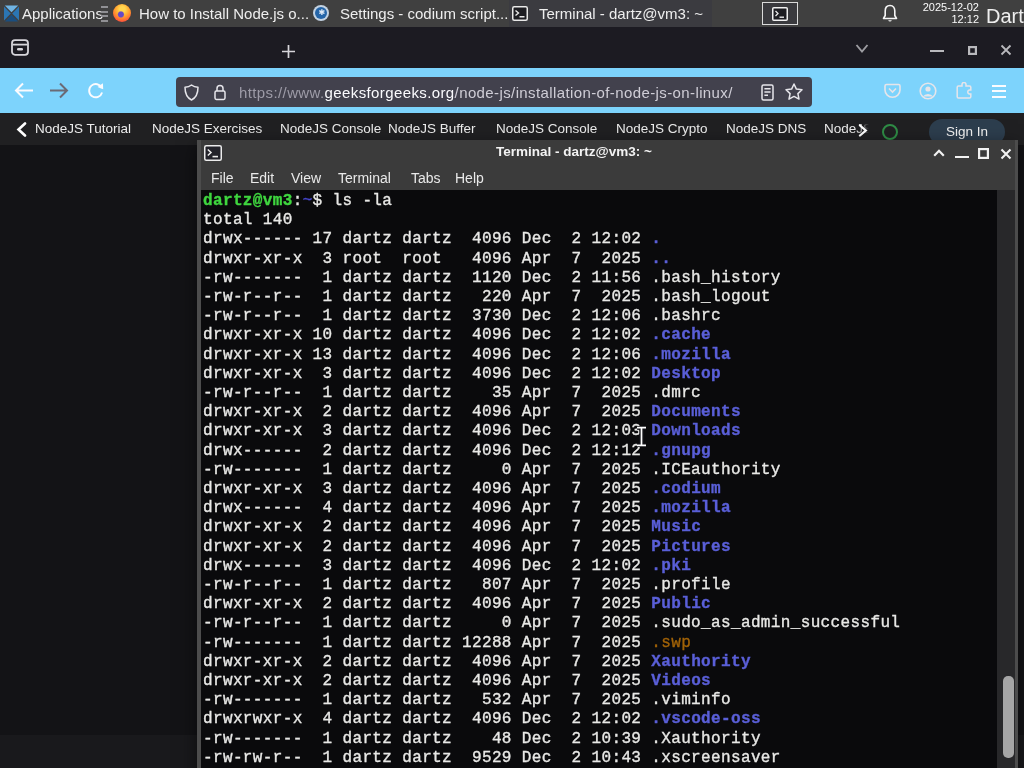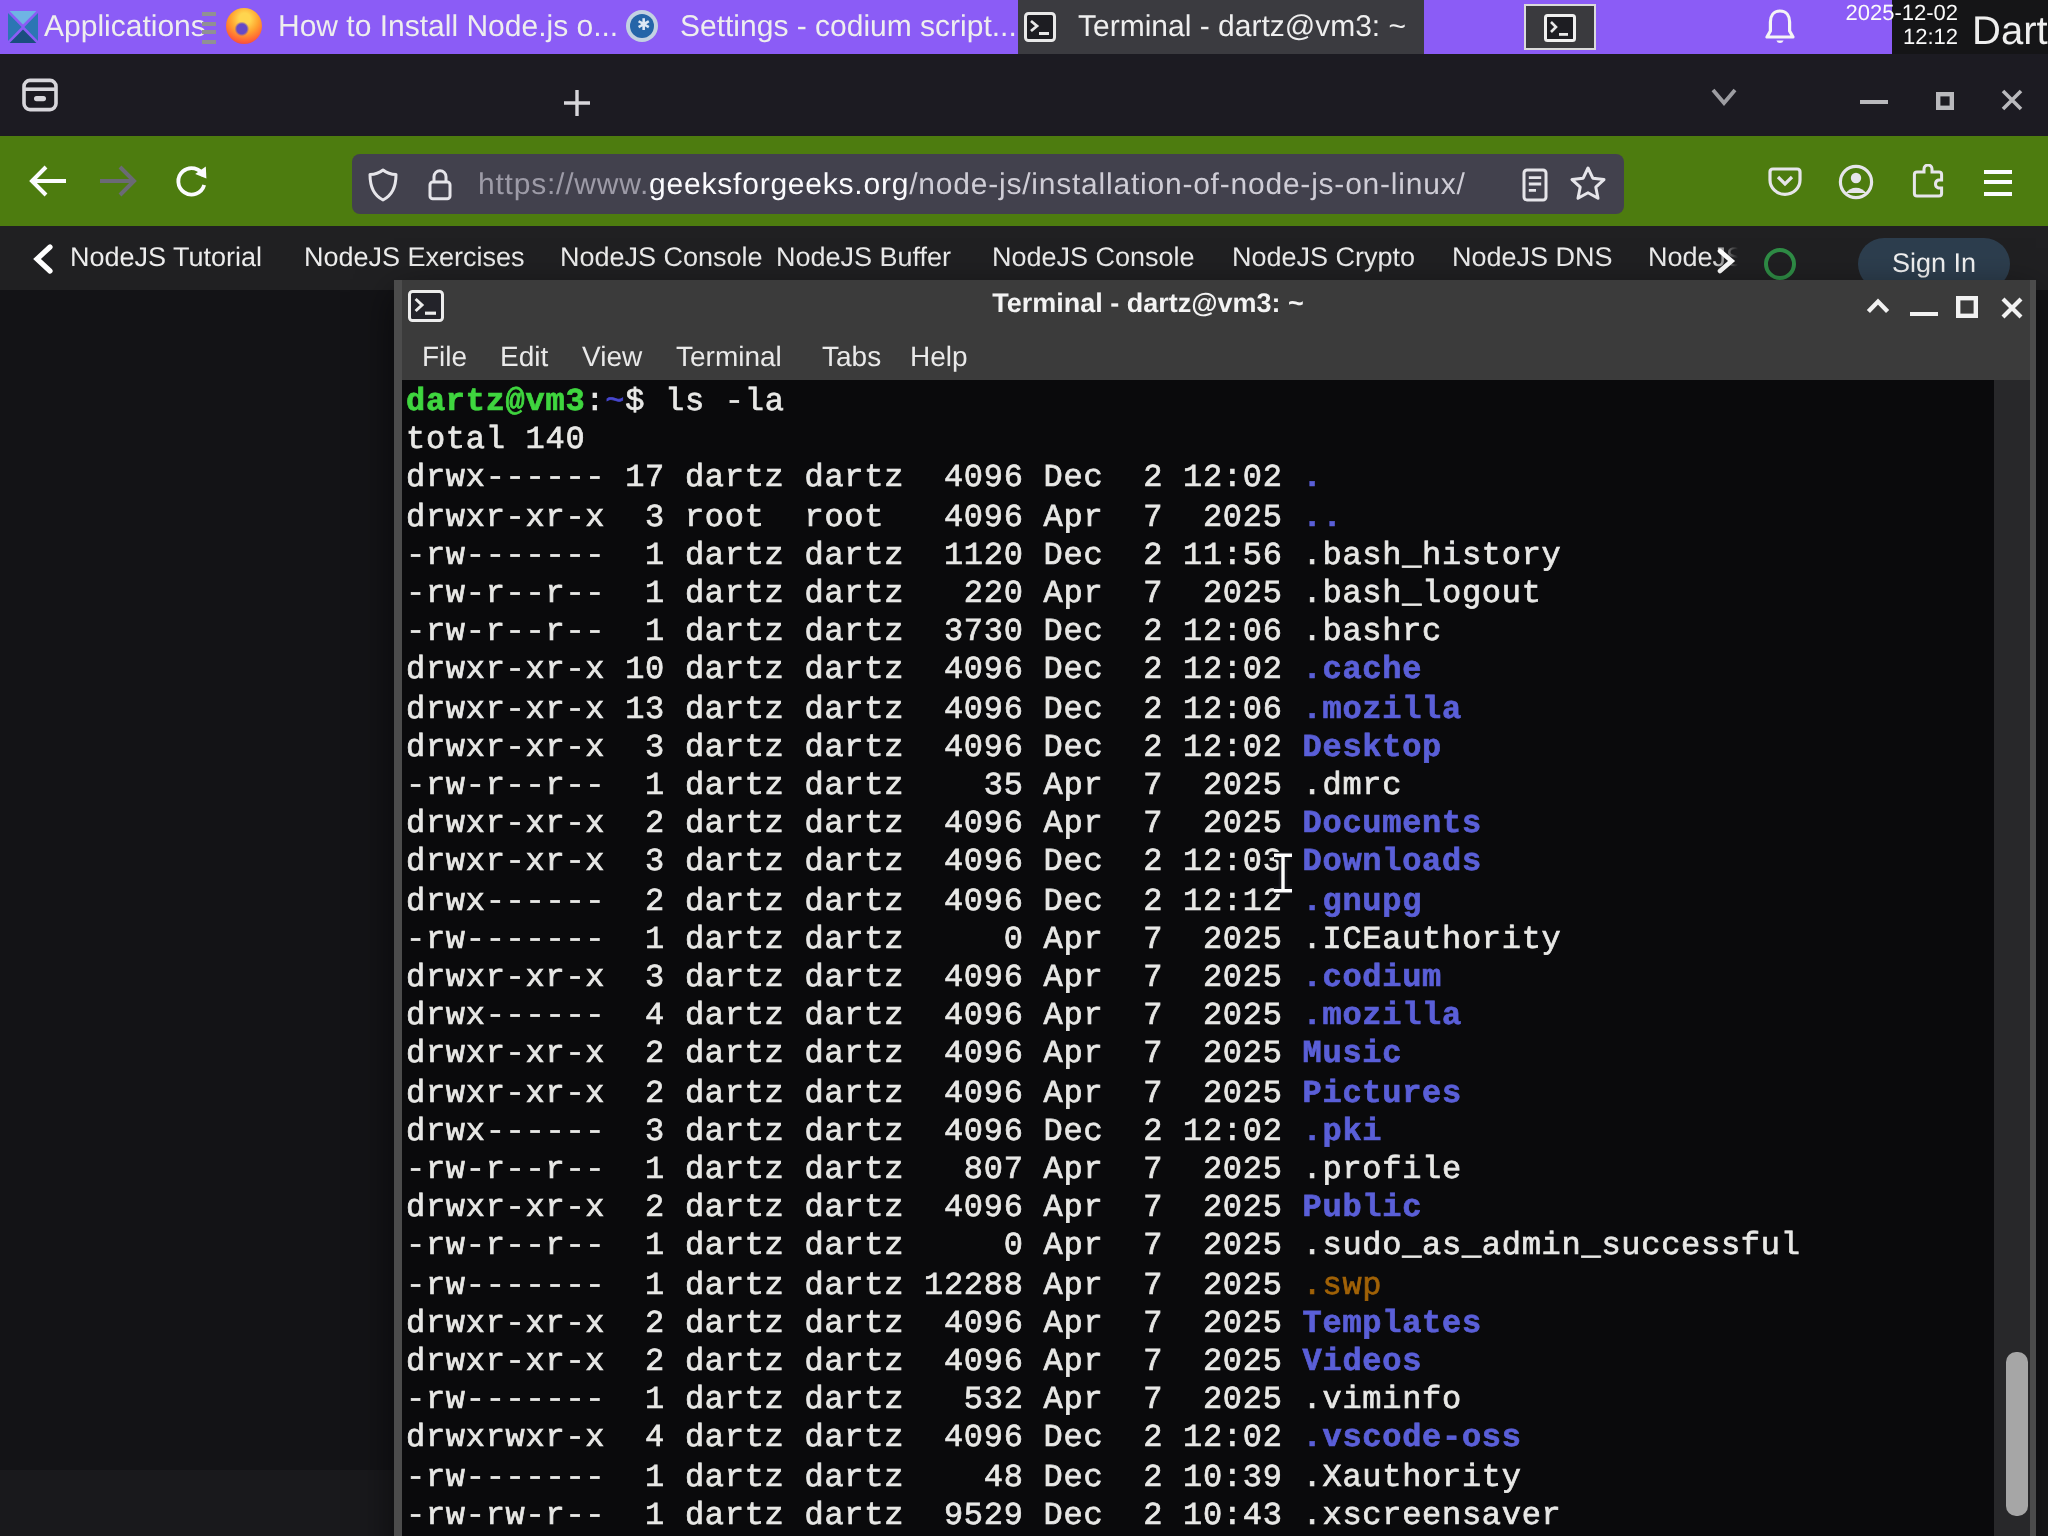--- a/index.html
+++ b/index.html
@@ -1,32 +1,32 @@
 <!DOCTYPE html>
 <html><head>
 <meta charset="utf-8">
 <style>
 * { margin:0; padding:0; box-sizing:border-box; }
 html,body { width:1024px; height:768px; overflow:hidden; background:#151517;
   font-family:"Liberation Sans",sans-serif; position:relative; }
 .abs { position:absolute; }
 
 
-#panel { position:absolute; left:0; top:0; width:946px; height:27px; background:#8b5cf6; color:#f2f2f2; }
+#panel { position:absolute; left:0; top:0; width:1024px; height:27px; background:#404040; color:#f2f2f2; }
 #panel .btxt { position:absolute; top:5px; font-size:15px; color:#eeeeee; white-space:nowrap; }
 
 
 #tabbar { position:absolute; left:0; top:27px; width:1024px; height:41px; background:#1c1b22; }
 #tab { position:absolute; left:49px; top:4px; width:217px; height:34px; background:#42414d; border-radius:4px; overflow:hidden; }
 #tabtitle { position:absolute; left:28px; top:9px; font-size:13.5px; color:#fbfbfe; white-space:nowrap; width:170px; overflow:hidden;
   -webkit-mask-image:linear-gradient(90deg,#000 86%,transparent 99%);
   mask-image:linear-gradient(90deg,#000 86%,transparent 99%); }
 
 
-#navbar { position:absolute; left:0; top:68px; width:1024px; height:45px; background:#4d7c0f; }
+#navbar { position:absolute; left:0; top:68px; width:1024px; height:45px; background:#7dd3fc; }
 #urlfield { position:absolute; left:176px; top:9px; width:636px; height:30px; background:#42414d; border-radius:4px; }
 #urltext { position:absolute; left:63px; top:7px; font-size:15px; letter-spacing:0.39px; white-space:nowrap; color:#9d9ba7; }
 #urltext .dom { color:#fbfbfe; }
 #urltext .path { color:#cfcdd6; }
 
 
 #gfgbar { position:absolute; left:0; top:113px; width:1024px; height:32px; background:#202022; }
 #gfgbar .it { position:absolute; top:8px; font-size:13.5px; color:#ececec; white-space:nowrap; }
 
 
@@ -225,21 +225,21 @@
 -rw-------  1 dartz dartz     0 Apr  7  2025 .ICEauthority
 drwxr-xr-x  3 dartz dartz  4096 Apr  7  2025 <span class="d">.codium</span>
 drwx------  4 dartz dartz  4096 Apr  7  2025 <span class="d">.mozilla</span>
 drwxr-xr-x  2 dartz dartz  4096 Apr  7  2025 <span class="d">Music</span>
 drwxr-xr-x  2 dartz dartz  4096 Apr  7  2025 <span class="d">Pictures</span>
 drwx------  3 dartz dartz  4096 Dec  2 12:02 <span class="d">.pki</span>
 -rw-r--r--  1 dartz dartz   807 Apr  7  2025 .profile
 drwxr-xr-x  2 dartz dartz  4096 Apr  7  2025 <span class="d">Public</span>
 -rw-r--r--  1 dartz dartz     0 Apr  7  2025 .sudo_as_admin_successful
 -rw-------  1 dartz dartz 12288 Apr  7  2025 <span class="g">.swp</span>
-drwxr-xr-x  2 dartz dartz  4096 Apr  7  2025 <span class="d">Templates</span>
+drwxr-xr-x  2 dartz dartz  4096 Apr  7  2025 <span class="d">Xauthority</span>
 drwxr-xr-x  2 dartz dartz  4096 Apr  7  2025 <span class="d">Videos</span>
 -rw-------  1 dartz dartz   532 Apr  7  2025 .viminfo
 drwxrwxr-x  4 dartz dartz  4096 Dec  2 12:02 <span class="d">.vscode-oss</span>
 -rw-------  1 dartz dartz    48 Dec  2 10:39 .Xauthority
 -rw-rw-r--  1 dartz dartz  9529 Dec  2 10:43 .xscreensaver
 </pre>
     <div id="tscroll">
         <div id="tthumb"></div>
       </div>
   </div>

